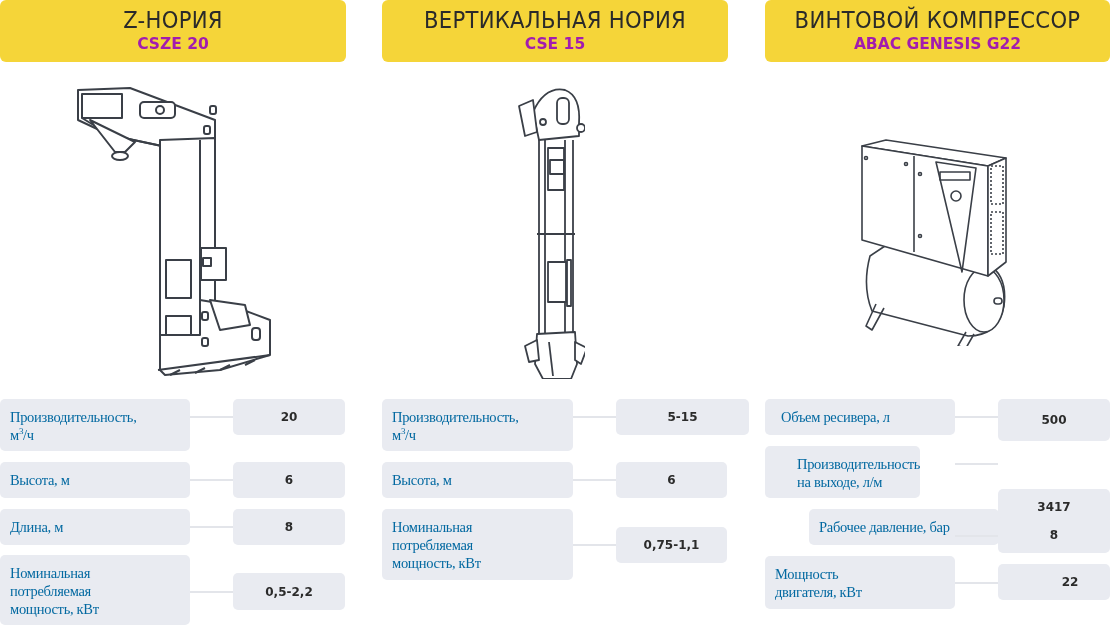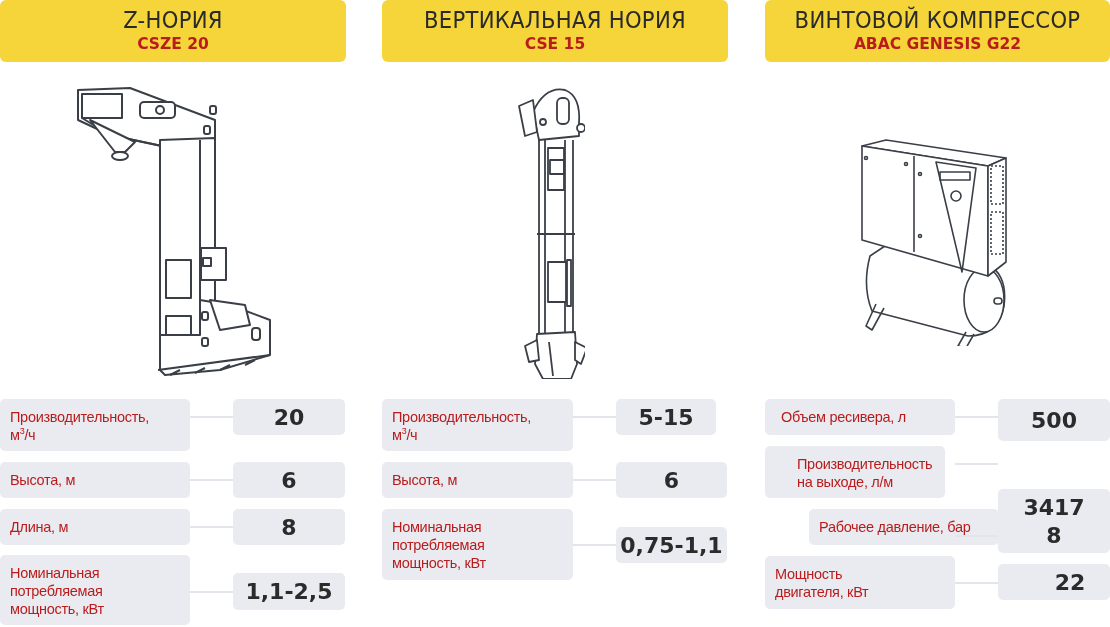--- a/index.html
+++ b/index.html
@@ -15,36 +15,36 @@
     text-align: center;
   }
   .header .title {
     display: block; font-size: 23px; font-weight: normal; letter-spacing: 0.3px;
     line-height: 26px; padding-top: 7px; color: #2a2a2a;
     font-family: "DejaVu Sans", sans-serif;
     transform: scaleX(0.92);
   }
   .header .model {
     display: block; font-size: 15.5px; font-weight: bold; line-height: 20px;
-    color: #b91c1c; margin-top: 1px;
+    color: #a21caf; margin-top: 1px;
     font-family: "DejaVu Sans", sans-serif;
   }
   .illus { position: absolute; }
   .box {
     position: absolute; background: #e9ebf1; border-radius: 5px;
     box-sizing: border-box;
   }
   .label {
-    font-size: 14.5px; line-height: 18px; color: #b91c1c;
+    font-size: 14.5px; line-height: 18px; color: #0369a1;
     padding: 9px 0 0 10px;
-    font-family: Liberation Sans, sans-serif;
+    font-family: Liberation Serif, serif;
     letter-spacing: -0.3px;
   }
   .value {
-    font-size: 22px; font-weight: bold; color: #2b2b2b;
+    font-size: 12px; font-weight: bold; color: #2b2b2b;
     display: flex; align-items: center; justify-content: center;
     font-family: "DejaVu Sans", sans-serif;
   }
   .conn { position: absolute; height: 2px; background: #e3e5ea; }
   sup { font-size: 9px; line-height: 0; }
 </style>
 </head>
 <body>
 
 <div class="col" style="left:0; width:346px;">
@@ -99,21 +99,21 @@
   <div class="box label" style="left:0; top:509px; width:190px; height:36px;">Длина, м</div>
   <div class="conn" style="left:190px; top:526px; width:43px;"></div>
   <div class="box value" style="left:233px; top:509px; width:112px; height:36px;">8</div>
 
   <div class="box label" style="left:0; top:555px; width:190px; height:70px;">
     <span>Номинальная</span><br>
     <span>потребляемая</span><br>
     <span>мощность, кВт</span>
   </div>
   <div class="conn" style="left:190px; top:591px; width:43px;"></div>
-  <div class="box value" style="left:233px; top:573px; width:112px; height:37px;">1,1-2,5</div>
+  <div class="box value" style="left:233px; top:573px; width:112px; height:37px;">0,5-2,2</div>
 </div>
 
 <div class="col" style="left:382px; width:346px;">
   <div class="header">
     <span class="title">ВЕРТИКАЛЬНАЯ НОРИЯ</span>
     <span class="model">CSE 15</span>
   </div>
 
   <svg class="illus" style="left:133px; top:84px;" width="70" height="295" viewBox="0 0 70 295" fill="none" stroke="#3a3f47" stroke-width="1.8" stroke-linejoin="round">
 
@@ -139,21 +139,21 @@
     <polygon points="10,262 22,256 24,276 14,278" fill="#fff"></polygon>
     <polygon points="60,258 72,264 66,280 60,276" fill="#fff"></polygon>
     <line x1="34" y1="258" x2="38" y2="292"></line>
   </svg>
 
   <div class="box label" style="left:0; top:399px; width:191px; height:52px;">
     <span>Производительность,</span><br>
     <span>м</span><sup>3</sup><span>/ч</span>
   </div>
   <div class="conn" style="left:191px; top:416px; width:43px;"></div>
-  <div class="box value" style="left:234px; top:399px; width:100px; height:36px;">5-15</div>
+  <div class="box value" style="left:234px; top:399px; width:133px; height:36px;">5-15</div>
 
   <div class="box label" style="left:0; top:462px; width:191px; height:36px;">Высота, м</div>
   <div class="conn" style="left:191px; top:479px; width:43px;"></div>
   <div class="box value" style="left:234px; top:462px; width:111px; height:36px;">6</div>
 
   <div class="box label" style="left:0; top:509px; width:191px; height:71px;">
     <span>Номинальная</span><br>
     <span>потребляемая</span><br>
     <span>мощность, кВт</span>
   </div>
@@ -189,21 +189,21 @@
     <circle cx="8" cy="22" r="1.5"></circle>
     <circle cx="48" cy="28" r="1.5"></circle>
     <circle cx="62" cy="38" r="1.5"></circle>
     <circle cx="62" cy="100" r="1.5"></circle>
   </svg>
 
   <div class="box label" style="left:0; top:399px; width:190px; height:36px;padding-left:16px;">Объем ресивера, л</div>
   <div class="conn" style="left:190px; top:416px; width:43px;"></div>
   <div class="box value" style="left:233px; top:399px; width:112px; height:42px;">500</div>
 
-  <div class="box label" style="left:0; top:446px; width:180px; height:52px;padding-left:32px;">
+  <div class="box label" style="left:0; top:446px; width:155px; height:52px;padding-left:32px;">
     <span>Производительность</span><br>
     <span>на выходе, л/м</span>
   </div>
   <div class="conn" style="left:190px; top:463px; width:43px;"></div>
   <div class="box value" style="left:233px; top:446px; width:112px; height:36px;margin-top:43px;">3417</div>
 
   <div class="box label" style="left:0; top:509px; width:190px; height:36px;margin-left:44px;">Рабочее давление, бар</div>
   <div class="conn" style="left:190px; top:535px; width:43px;"></div>
   <div class="box value" style="left:233px; top:517px; width:112px; height:36px;">8</div>
 

